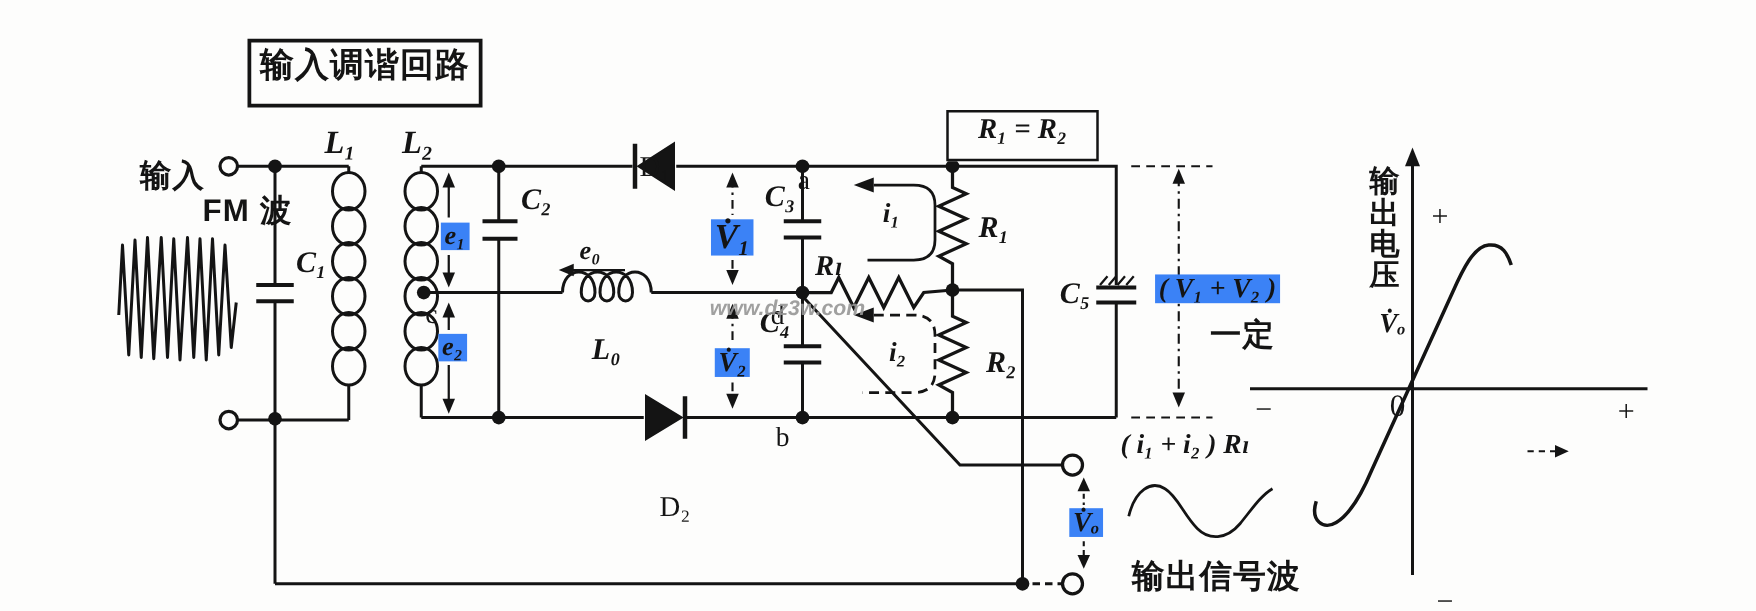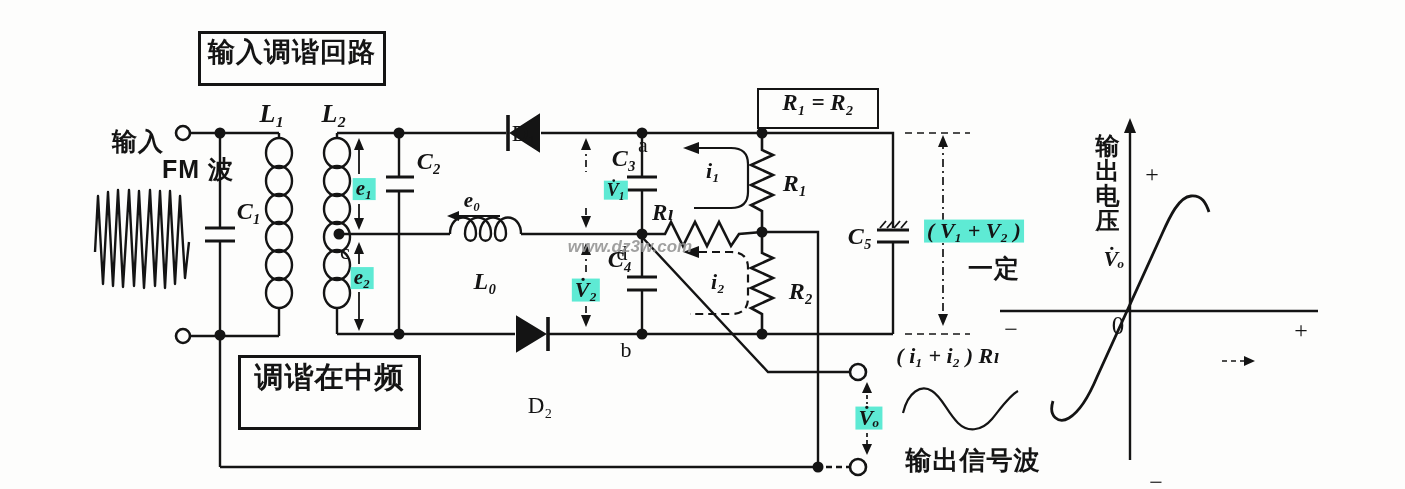--- a/index.html
+++ b/index.html
@@ -4,21 +4,21 @@
 <style>
   html,body{margin:0;padding:0;background:#fff;}
   .stage{position:relative;width:1405px;height:489px;background:#fdfdfc;overflow:hidden;
          font-family:"Liberation Sans","DejaVu Sans",sans-serif;color:#141414;}
   .stage svg{position:absolute;left:0;top:0;}
   .lbl{position:absolute;transform:translate(-50%,-50%);white-space:pre-line;text-align:center;
        line-height:1.04;color:#141414;}
   .math{font-family:"Liberation Serif","DejaVu Serif",serif;font-style:italic;font-weight:bold;}
   .rom{font-family:"Liberation Serif","DejaVu Serif",serif;font-weight:normal;margin-top:35px;}
   .cjk{font-weight:bold;letter-spacing:1px;}
-  .bg{background:#5eead4;padding:0 3px;}
+  .bg{background:#3b82f6;padding:0 3px;}
   .tagbox{position:absolute;border:3px solid #141414;background:#fdfdfc;display:flex;
           align-items:flex-start;justify-content:center;}
   .wm{color:#969696;font-style:italic;font-weight:bold;opacity:.9;}
 </style>
 </head>
 <body>
 
 <div class="stage">
 
   <svg width="1405" height="489" viewBox="0 0 1405 489">
@@ -172,23 +172,20 @@
     <path stroke="#141414" stroke-width="2.8" fill="none" d="M1053,401 C1048,417 1059,424 1069,418 C1079,412 1089,396 1097,377 L1162,234 C1170,216 1179,197 1191,196 C1202,195 1206,203 1209,212"></path>
     <g stroke="#141414" stroke-width="1.7" fill="#141414">
       <line x1="1222" y1="361" x2="1246" y2="361" stroke-dasharray="5,4"></line>
       <polygon points="1255,361 1244,356 1244,366" stroke="none"></polygon>
     </g>
   </svg>
 
   <div class="tagbox" style="left:198px;top:31px;width:182px;height:49px;">
     <span class="cjk" style="font-size:27px;">输入调谐回路</span>
   </div>
-  <div class="tagbox" style="left:238px;top:355px;width:177px;height:69px;">
-    <span class="cjk" style="font-size:29px;">调谐在中频</span>
-  </div>
   <div class="tagbox" style="left:757px;top:72px;width:118px;height:37px;border-width:2.5px;margin-top:16px;">
     <span class="math" style="font-size:23px;">R₁ = R₂</span>
   </div>
 
   <div class="lbl cjk" style="left:138px;top:141px;font-size:25px;">输入</div>
   <div class="lbl cjk" style="left:164px;top:169px;font-size:25px;margin-left:34px;">FM 波</div>
 
   <div class="lbl math" style="left:272px;top:114px;font-size:26px;text-align:right;">L₁</div>
   <div class="lbl math" style="left:334px;top:114px;font-size:26px;">L₂</div>
   <div class="lbl math" style="left:249px;top:211px;font-size:24px;">C₁</div>
@@ -199,21 +196,21 @@
   <div class="lbl rom" style="left:524px;top:99px;font-size:23px;">D₁</div>
   <div class="lbl rom" style="left:540px;top:371px;font-size:23px;">D₂</div>
   <div class="lbl math" style="left:795px;top:183px;font-size:24px;">R₁</div>
   <div class="lbl math" style="left:801px;top:291px;font-size:24px;">R₂</div>
   <div class="lbl math" style="left:663px;top:213px;font-size:23px;">Rₗ</div>
   <div class="lbl math" style="left:485px;top:271px;font-size:24px;margin-top:10px;">L₀</div>
 
   <div class="lbl math bg" style="left:364px;top:189px;font-size:21px;">e₁</div>
   <div class="lbl math bg" style="left:362px;top:278px;font-size:21px;">e₂</div>
   <div class="lbl math" style="left:472px;top:201px;font-size:21px;">e₀</div>
-  <div class="lbl math bg" style="left:586px;top:190px;font-size:18px;margin-left:30px;">V̇₁</div>
+  <div class="lbl math bg" style="left:586px;top:190px;font-size:28px;">V̇₁</div>
   <div class="lbl math bg" style="left:586px;top:290px;font-size:22px;">V̇₂</div>
   <div class="lbl math" style="left:713px;top:171px;font-size:22px;">i₁</div>
   <div class="lbl math" style="left:718px;top:282px;font-size:22px;">i₂</div>
   <div class="lbl math bg" style="left:869px;top:418px;font-size:22px;">V̇ₒ</div>
 
   <div class="lbl rom" style="left:643px;top:110px;font-size:22px;">a</div>
   <div class="lbl rom" style="left:626px;top:315px;font-size:22px;">b</div>
   <div class="lbl rom" style="left:345px;top:217px;font-size:22px;">c</div>
   <div class="lbl rom" style="left:622px;top:218px;font-size:22px;">d</div>
 

